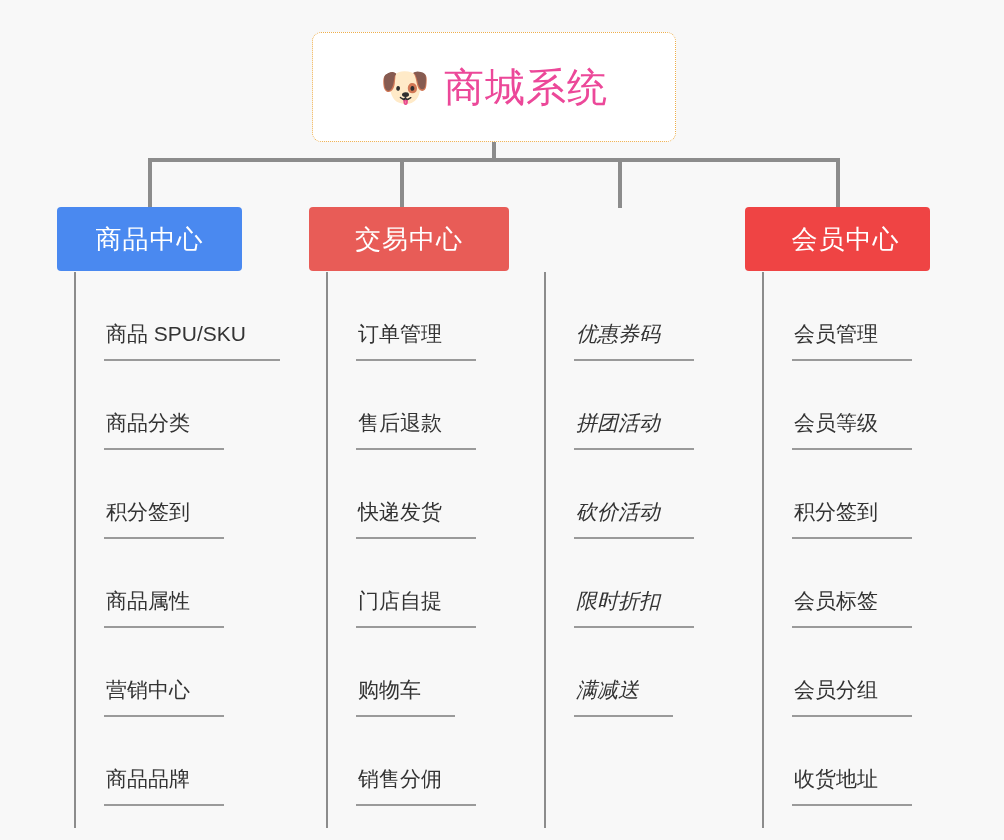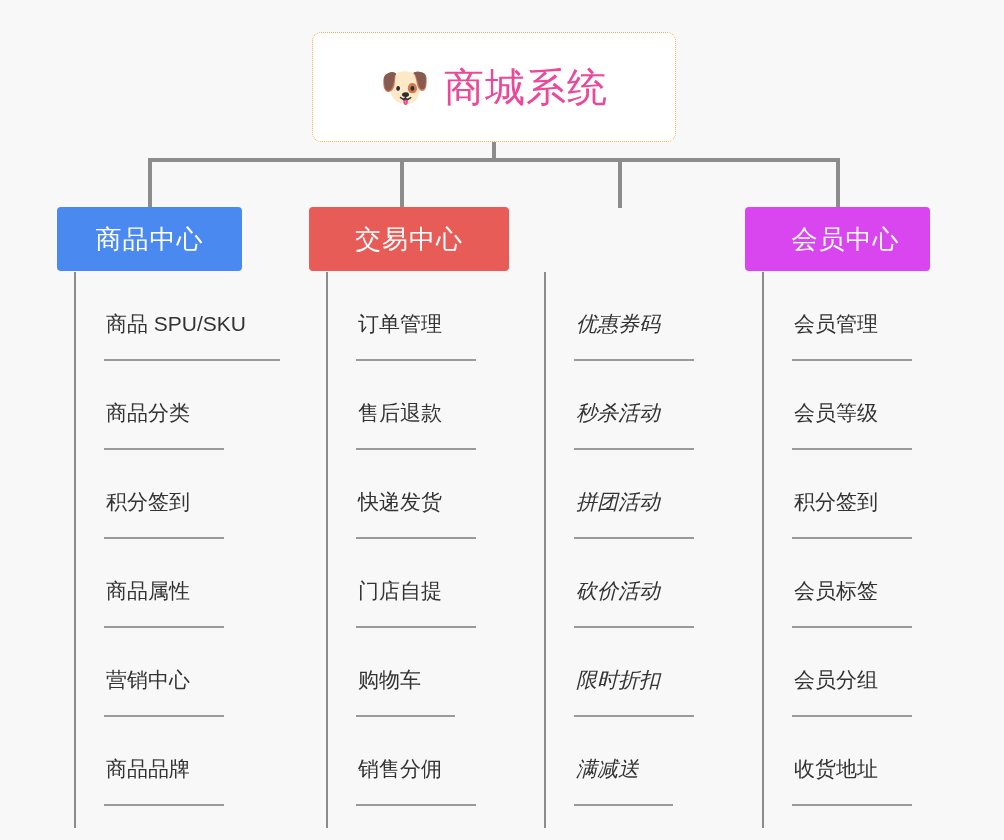--- a/index.html
+++ b/index.html
@@ -93,21 +93,21 @@
     display: flex;
     flex-direction: column;
     justify-content: flex-end;
     padding-left: 32px;
   }
   .leaf-label {
     font-size: 21px;
     color: #333333;
     line-height: 1;
     white-space: nowrap;
-    padding-bottom: 25px;
+    padding-bottom: 15px;
     align-self: flex-start;
     border-bottom: 2px solid #9a9a9a;
     padding-right: 34px;
     margin-left: -2px;
     padding-left: 2px;
   }
 </style>
 </head>
 <body style="background: rgb(248, 248, 248);">
 
@@ -124,21 +124,21 @@
   <div class="conn conn-v" style="left: 400px; top: 158px; height: 50px; background: rgb(140, 140, 140);"></div>
   <div class="conn conn-v" style="left: 618px; top: 158px; height: 50px; background: rgb(140, 140, 140);"></div>
   <div class="conn conn-v" style="left: 836px; top: 158px; height: 50px; background: rgb(140, 140, 140);"></div>
 
   <div class="cat-node" style="left: 57px; top: 207px; width: 185px; background: rgb(74, 137, 240);">
     <span class="cat-label">商品中心</span>
   </div>
   <div class="cat-node" style="left: 309px; top: 207px; width: 200px; background: rgb(232, 92, 87);">
     <span class="cat-label">交易中心</span>
   </div>
-  <div class="cat-node" style="left: 745px; top: 207px; width: 185px; background: #d946ef; padding-left: 16px;">
+  <div class="cat-node" style="left: 745px; top: 207px; width: 185px; background: #ef4444; padding-left: 16px;">
     <span class="cat-label">会员中心</span>
   </div>
 
   <div class="branch" style="left:74px;">
     <div class="trunk" style="height: 556px; background: rgb(140, 140, 140);"></div>
     <div class="leaf">
         <span class="leaf-label">商品 SPU/SKU</span>
       </div>
     <div class="leaf">
         <span class="leaf-label">商品分类</span>
@@ -178,23 +178,20 @@
         <span class="leaf-label">销售分佣</span>
       </div>
   </div>
 
   <div class="branch" style="left:544px;font-style:italic;">
     <div class="trunk" style="height: 556px; background: rgb(140, 140, 140);"></div>
     <div class="leaf">
         <span class="leaf-label">优惠券码</span>
       </div>
     <div class="leaf">
-        <span class="leaf-label">秒杀活动</span>
-      </div>
-    <div class="leaf">
         <span class="leaf-label">拼团活动</span>
       </div>
     <div class="leaf">
         <span class="leaf-label">砍价活动</span>
       </div>
     <div class="leaf">
         <span class="leaf-label">限时折扣</span>
       </div>
     <div class="leaf">
         <span class="leaf-label">满减送</span>

